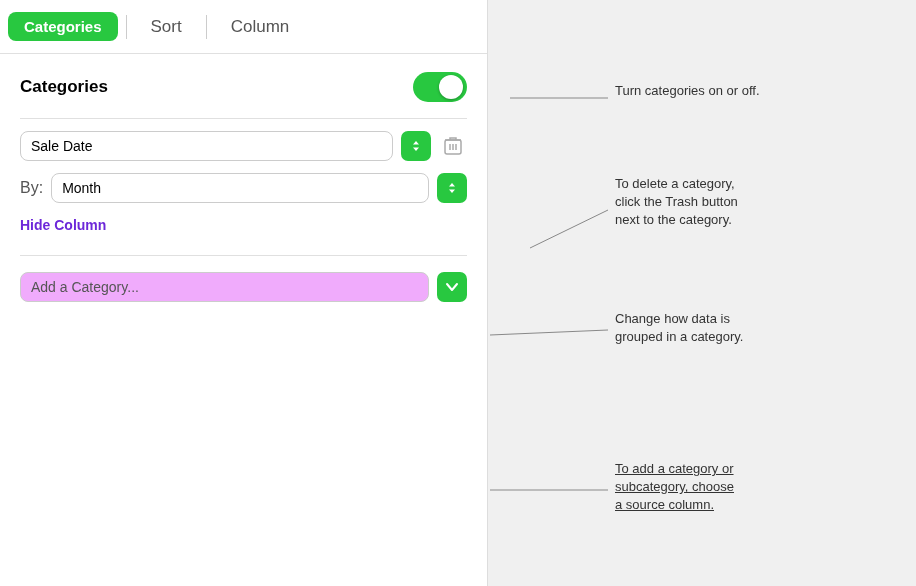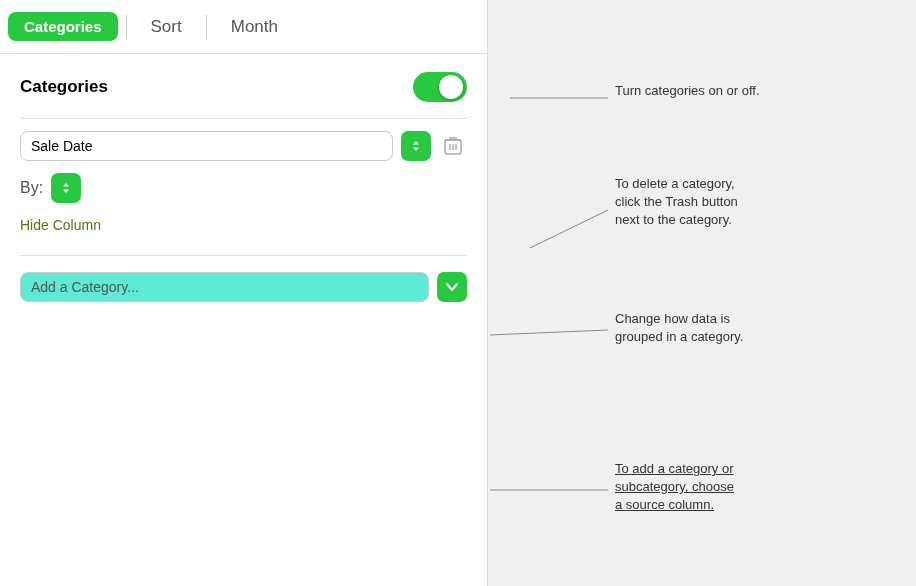--- a/index.html
+++ b/index.html
@@ -171,23 +171,23 @@
 
     .by-label {
       font-size: 16px;
       color: #555;
       flex-shrink: 0;
     }
 
     .hide-column-btn {
       background: transparent;
       border: none;
-      color: #4d7c0f;
+      color: #6d28d9;
       font-size: 14px;
-      font-weight: 400;
+      font-weight: 700;
       cursor: pointer;
       padding: 2px 0;
       margin-bottom: 8px;
     }
 
     
     .add-category-row {
       display: flex;
       align-items: center;
       gap: 8px;
@@ -195,21 +195,21 @@
     }
 
     .add-category-box {
       flex: 1;
       display: flex;
       align-items: center;
       justify-content: space-between;
       border: 1px solid #ccc;
       border-radius: 8px;
       padding: 6px 10px;
-      background: #5eead4;
+      background: #f0abfc;
       font-size: 14px;
       color: #555;
       cursor: pointer;
     }
 
     .add-arrow-btn {
       width: 30px;
       height: 30px;
       background: #28c840;
       border-radius: 7px;
@@ -250,21 +250,21 @@
 </head>
 <body>
 
 <div class="panel">
 
   <div class="tab-bar">
     <button class="tab-categories">Categories</button>
     <div class="tab-divider"></div>
     <button class="tab-sort">Sort</button>
     <div class="tab-divider"></div>
-    <button class="tab-filter">Month</button>
+    <button class="tab-filter">Column</button>
   </div>
 
   <div class="panel-content">
 
     
     <div class="categories-row">
       <span class="categories-label">Categories</span>
       <div class="toggle-switch">
         <div class="toggle-knob"></div>
       </div>
@@ -293,20 +293,23 @@
           <path d="M6 8 L6 14" stroke="#aaa" stroke-width="1.5"></path>
           <path d="M12 8 L12 14" stroke="#aaa" stroke-width="1.5"></path>
           <path d="M9 8 L9 14" stroke="#aaa" stroke-width="1.5"></path>
         </svg>
       </div>
     </div>
 
     
     <div class="by-row">
       <span class="by-label">By:</span>
+      <div class="select-box">
+        <span>Month</span>
+      </div>
       <div class="select-arrow-btn">
         <svg width="14" height="14" viewBox="0 0 14 14">
           <path d="M7 2 L10 5.5 L4 5.5 Z" fill="white"></path>
           <path d="M7 12 L4 8.5 L10 8.5 Z" fill="white"></path>
         </svg>
       </div>
     </div>
 
     
     <button class="hide-column-btn">Hide Column</button>

